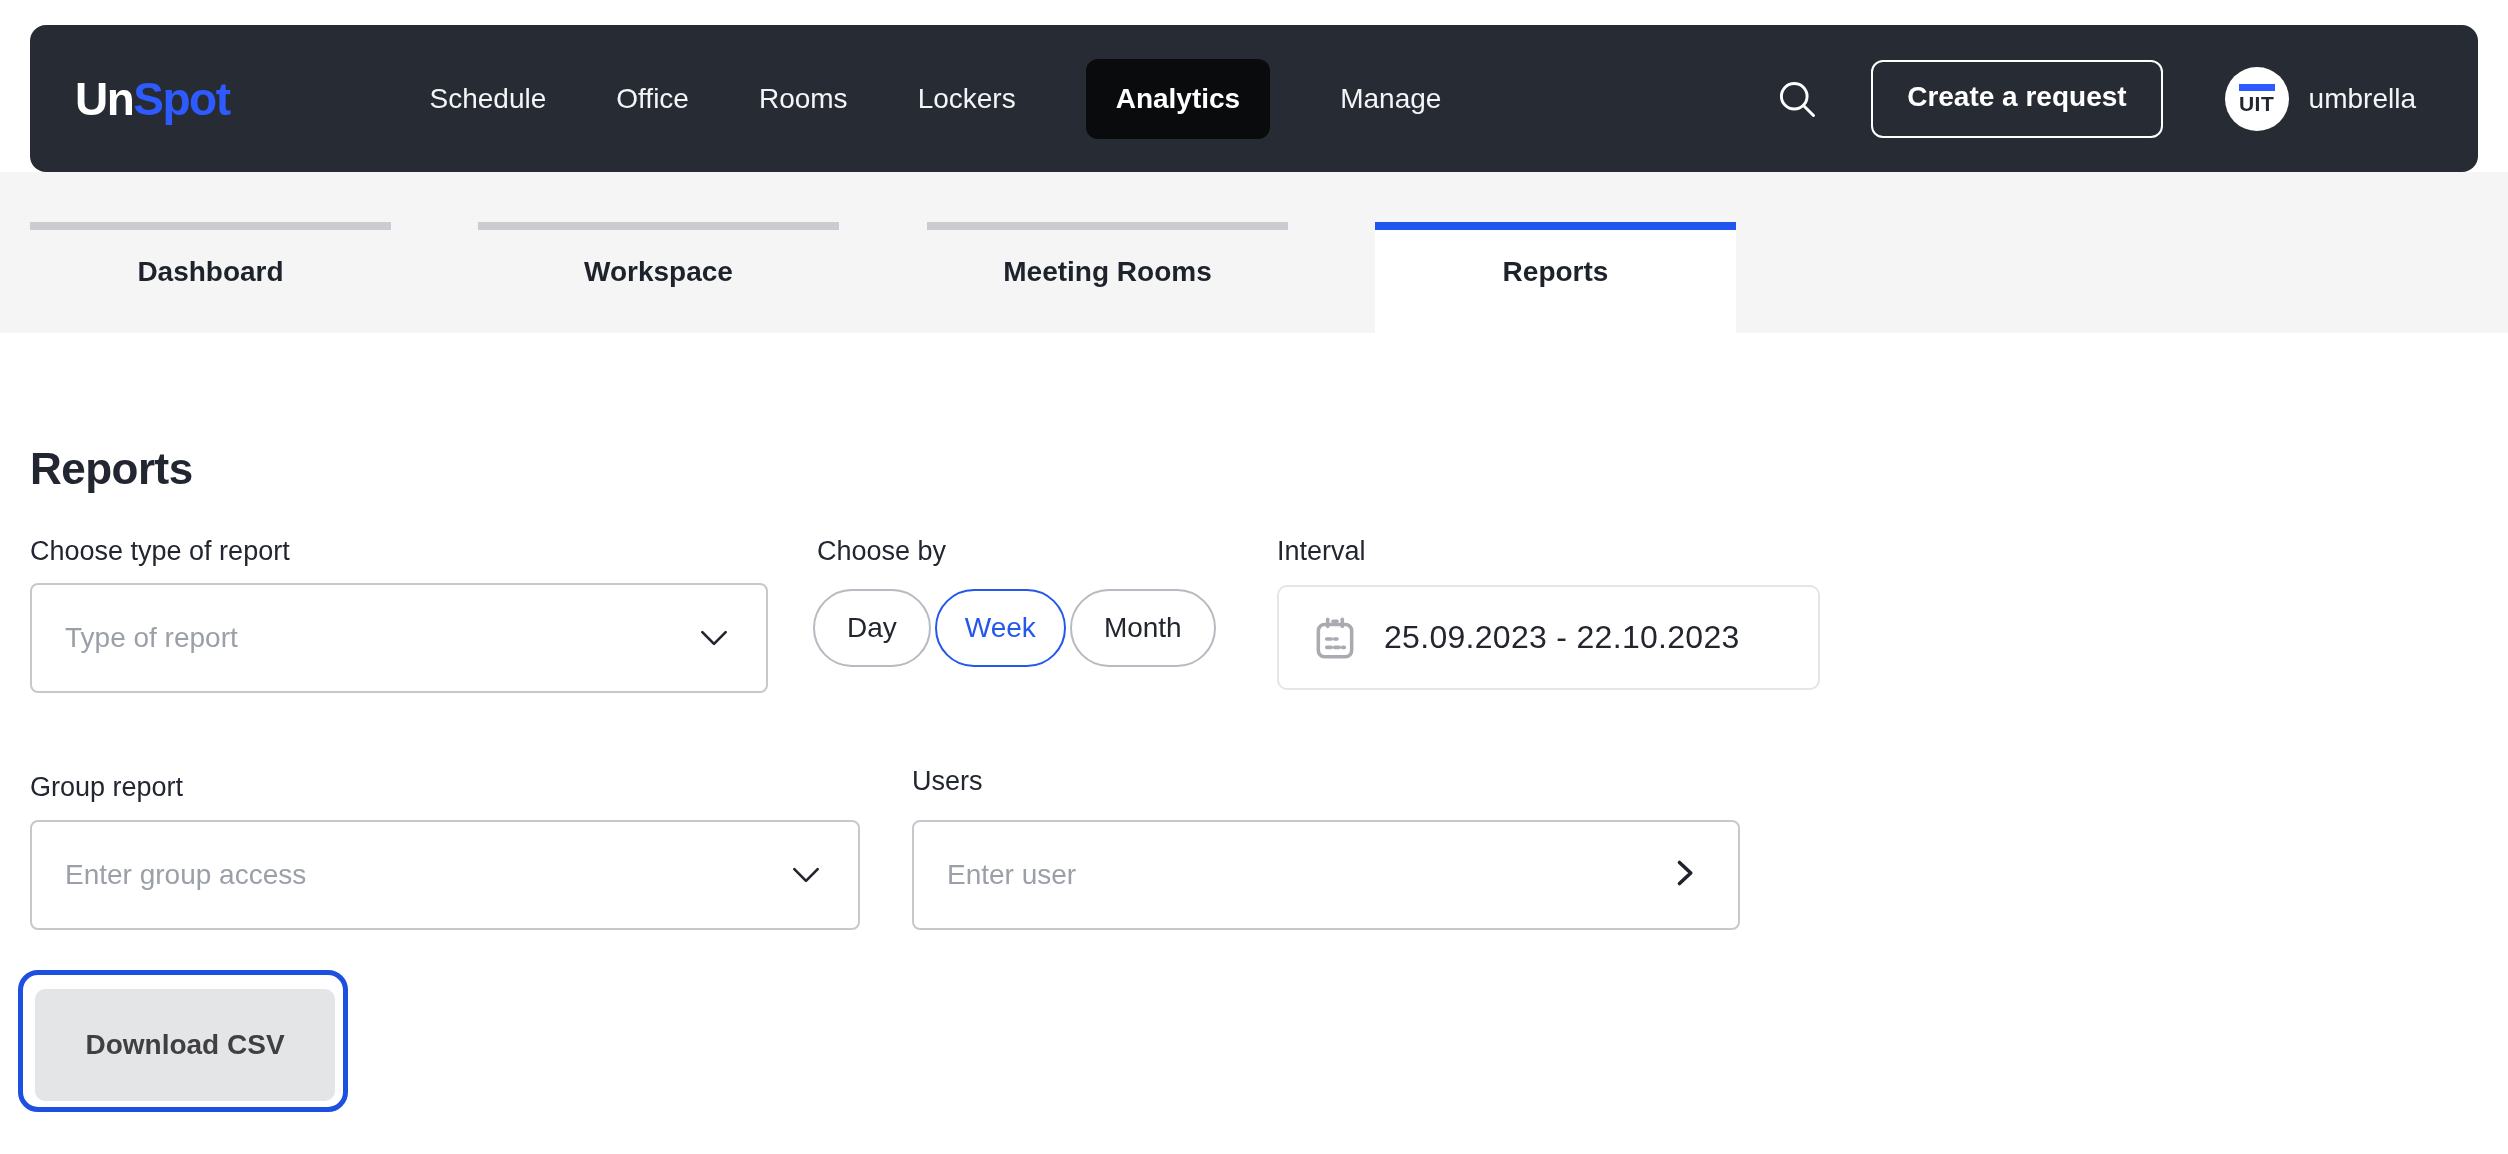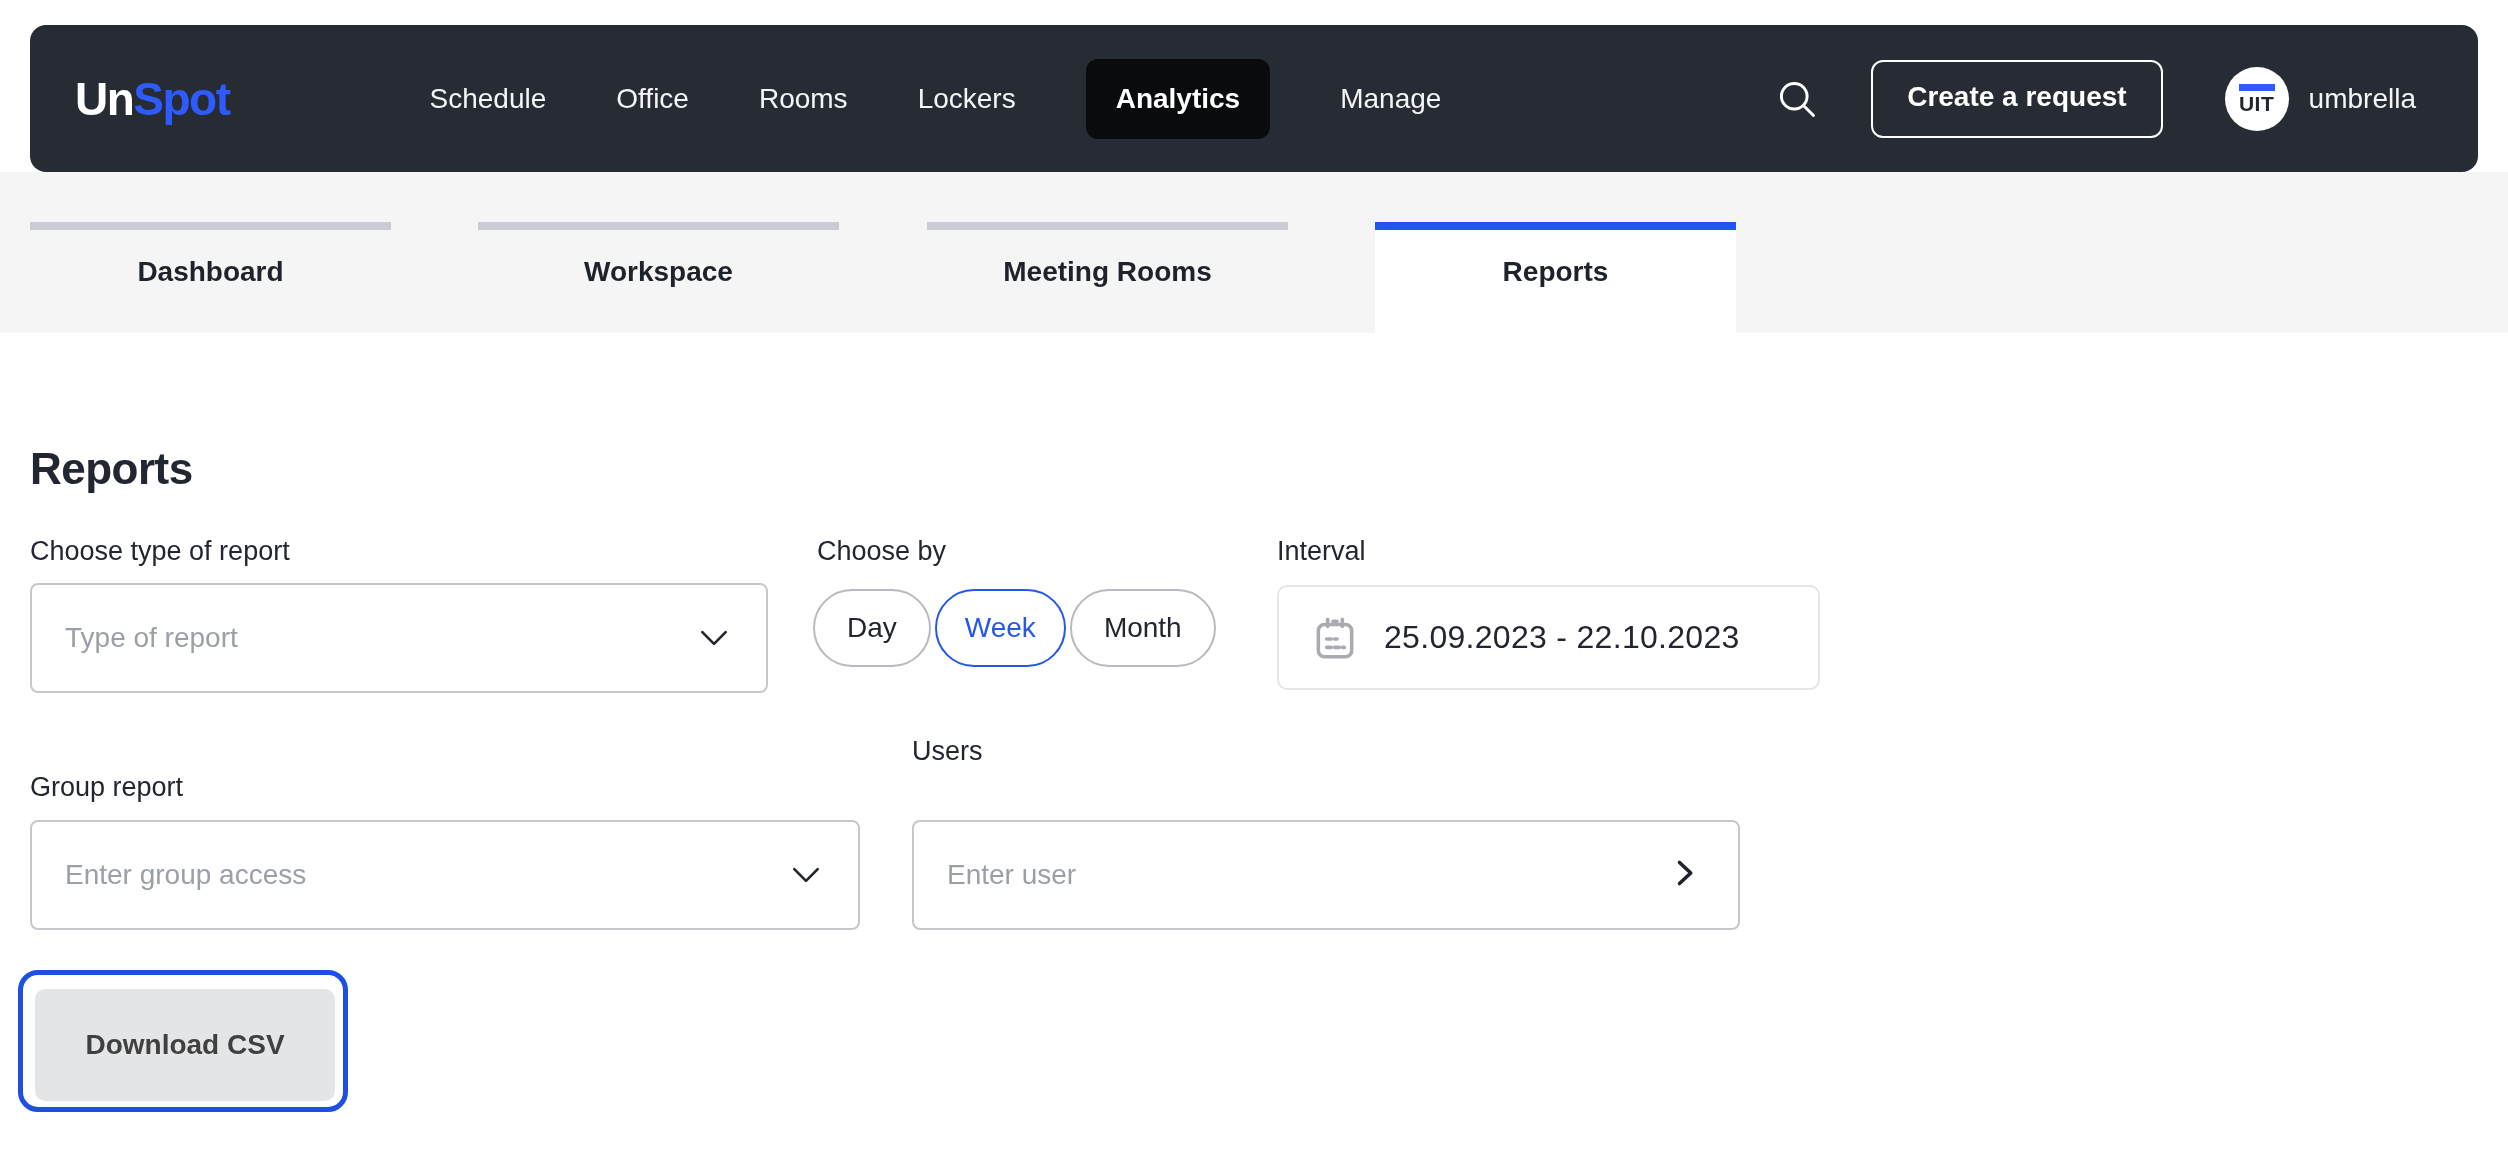--- a/index.html
+++ b/index.html
@@ -36,21 +36,21 @@
   .tab-label{display:inline-block;margin-top:26px;font-size:28px;font-weight:700;color:#1e222a;}
   .tab.active{border-top-color:#2055f0;background:#ffffff;}
   .tab-0{left:30px;} .tab-1{left:478px;} .tab-2{left:927px;} .tab-3{left:1375px;}
 
   
   .page-title{position:absolute;left:30px;top:415px;font-size:44px;font-weight:800;
               color:#222630;letter-spacing:-.5px;}
   .field-label{position:absolute;font-size:27px;color:#222630;}
   .lbl-report{left:30px;top:536px;} .lbl-groupby{left:817px;top:536px;}
   .lbl-interval{left:1277px;top:536px;} .lbl-access{left:30px;top:772px;}
-  .lbl-users{left:912px;top:736px;}
+  .lbl-users{left:912px;top:766px;}
 
   .boxfield{position:absolute;background:#ffffff;border:2px solid #c6c8ce;border-radius:8px;
             box-sizing:border-box;display:flex;align-items:center;cursor:pointer;}
   .boxfield input{border:none;outline:none;background:transparent;flex:1;
                   font-family:inherit;font-size:28px;color:#23262f;padding:0 0 0 33px;}
   .boxfield input::placeholder{color:#9ba0a8;opacity:1;}
   .fld-report{left:30px;top:583px;width:738px;height:110px;}
   .fld-access{left:30px;top:820px;width:830px;height:110px;}
   .fld-users{left:912px;top:820px;width:828px;height:110px;}
   .fld-icon{width:40px;height:40px;margin-right:32px;flex:none;}

